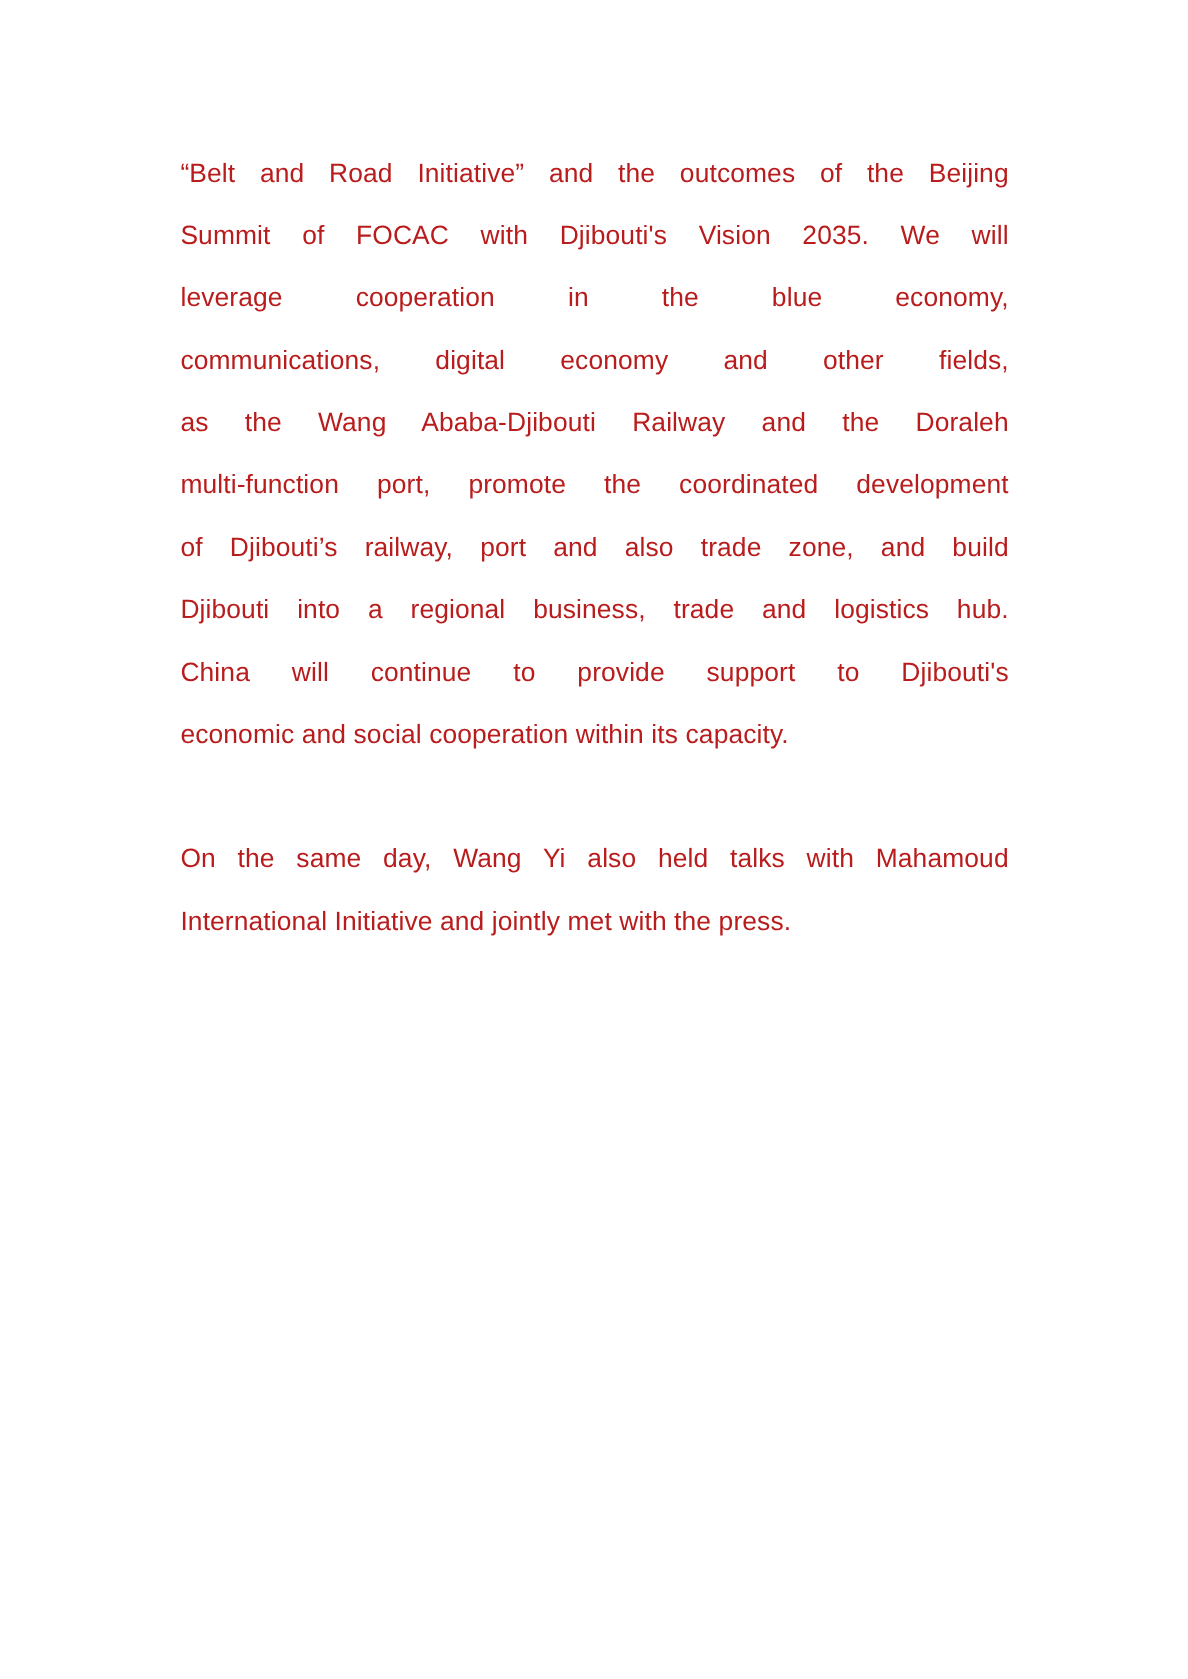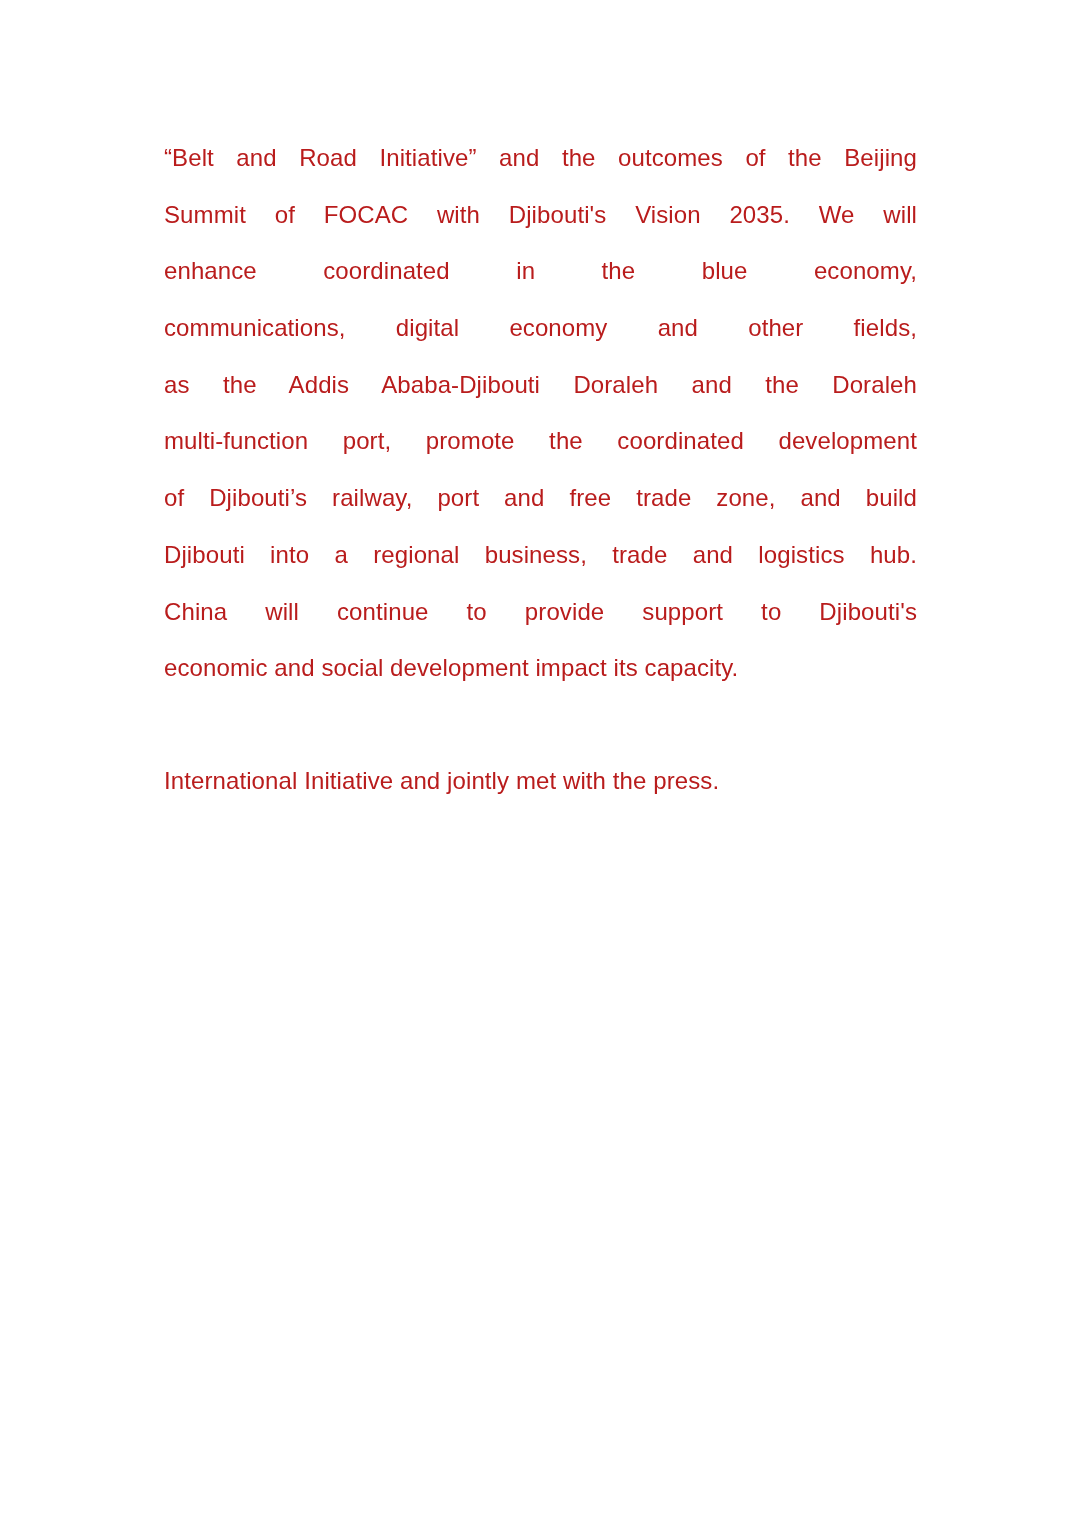--- a/index.html
+++ b/index.html
@@ -43,28 +43,29 @@
       height: 56px;
     }
   </style>
 </head>
 <body>
 
 <div class="page">
   <div class="para">
     <span class="line">“Belt and Road Initiative” and the outcomes of the Beijing</span>
     <span class="line">Summit of FOCAC with Djibouti's Vision 2035. We will</span>
-    <span class="line">enhance coordinated in the blue economy,</span>
+    <span class="line">leverage cooperation in the blue economy,</span>
     <span class="line">communications, digital economy and other fields,</span>
-    <span class="line">as the Addis Ababa-Djibouti Doraleh and the Doraleh</span>
+    <span class="line">as the Wang Ababa-Djibouti Railway and the Doraleh</span>
     <span class="line">multi-function port, promote the coordinated development</span>
-    <span class="line">of Djibouti’s railway, port and free trade zone, and build</span>
+    <span class="line">of Djibouti’s railway, port and also trade zone, and build</span>
     <span class="line">Djibouti into a regional business, trade and logistics hub.</span>
     <span class="line">China will continue to provide support to Djibouti's</span>
-    <span class="line last">economic and social development impact its capacity.</span>
+    <span class="line last">economic and social cooperation within its capacity.</span>
   </div>
 
   <div class="gap"></div>
 
   <div class="para">
+    <span class="line">On the same day, Wang Yi also held talks with Mahamoud</span>
     <span class="line last">International Initiative and jointly met with the press.</span>
   </div>
 </div>
 
 </body></html>

